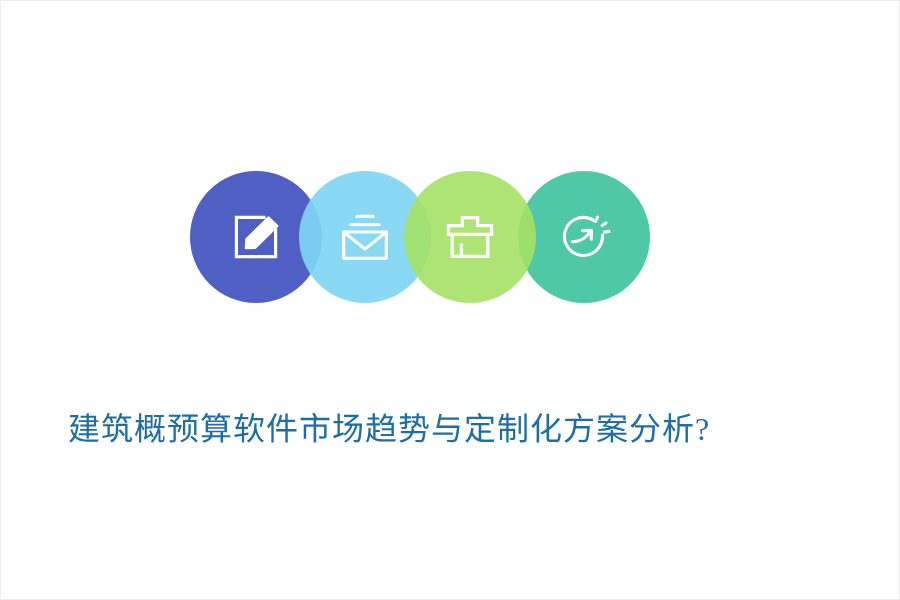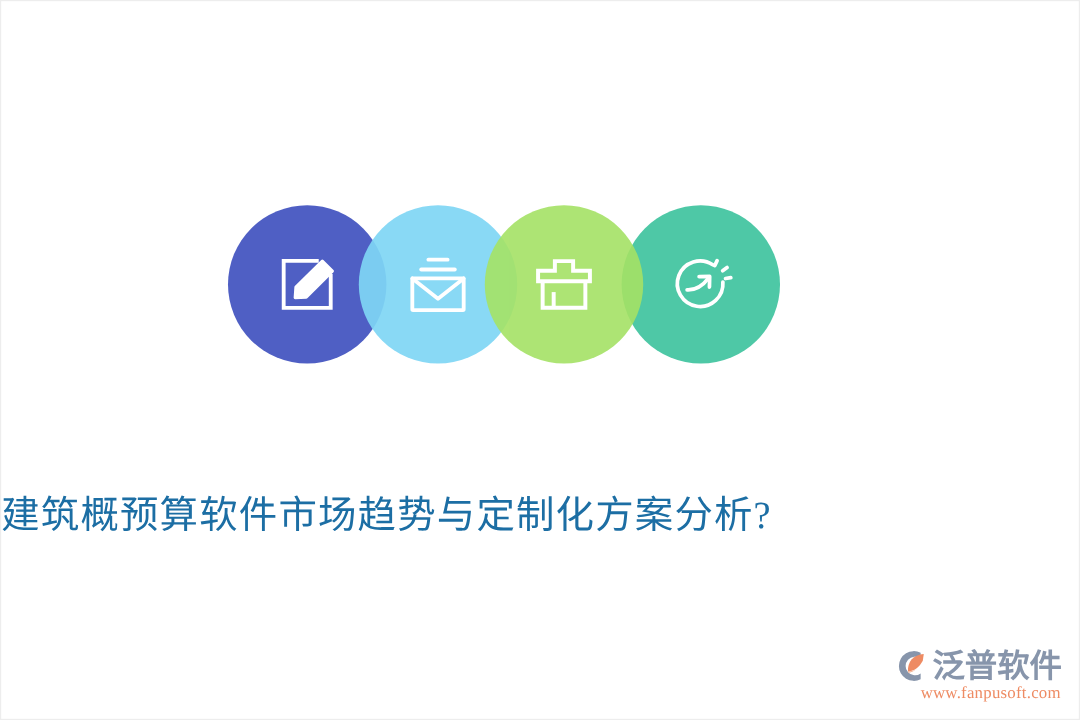--- a/index.html
+++ b/index.html
@@ -64,21 +64,21 @@
   .c-edit  { z-index: 2; }
   .c-mail  { z-index: 3; }
   .c-shop  { z-index: 4; }
 
   
   .headline {
     position: absolute;
     left: 0;
     top: 407px;
     width: 776px;
-    text-align: left;
+    text-align: center;
     font-family: "Liberation Serif", "DejaVu Serif", serif;
     font-size: 32px;
     line-height: 42px;
     letter-spacing: 1px;
     white-space: nowrap;
   }
 
   
   .logo {
     position: absolute;
@@ -177,33 +177,14 @@
 
           <path d="M17.4 43.4 L17.4 30.4"></path>
         </svg>
       </span>
     </div>
 
   </div>
 
   <div class="headline" style="color: rgb(28, 110, 164);">建筑概预算软件市场趋势与定制化方案分析?</div>
 
-  <div class="logo">
-    <div class="logo-row">
-      <span class="logo-mark">
-        <svg width="30" height="30" viewBox="0 0 30 30" aria-hidden="true">
-
-          <path d="M23.2 4.0 A12.4 12.4 0 1 0 23.2 26.0 L23.2 21.2
-                   A7.8 7.8 0 1 1 23.2 8.8 Z" fill="#8795AB"></path>
-
-          <path d="M25.8 5.0 C17.2 5.6 12.2 11.4 12.6 19.6
-                   C17.8 19.2 22.0 16.2 25.0 10.6 Z" fill="#EE8B63"></path>
-
-          <path d="M12.6 19.6 C15.6 19.4 18.1 18.6 20.2 17.2
-                   C17.4 19.6 14.9 20.6 12.7 20.6 Z" fill="#F4B596"></path>
-        </svg>
-      </span>
-      <span class="logo-word" style="color:#8795AB">泛普软件</span>
-    </div>
-    <div class="logo-url" style="color:#EE8B63">www.fanpusoft.com</div>
-  </div>
 
 </div>
 
 </body></html>

